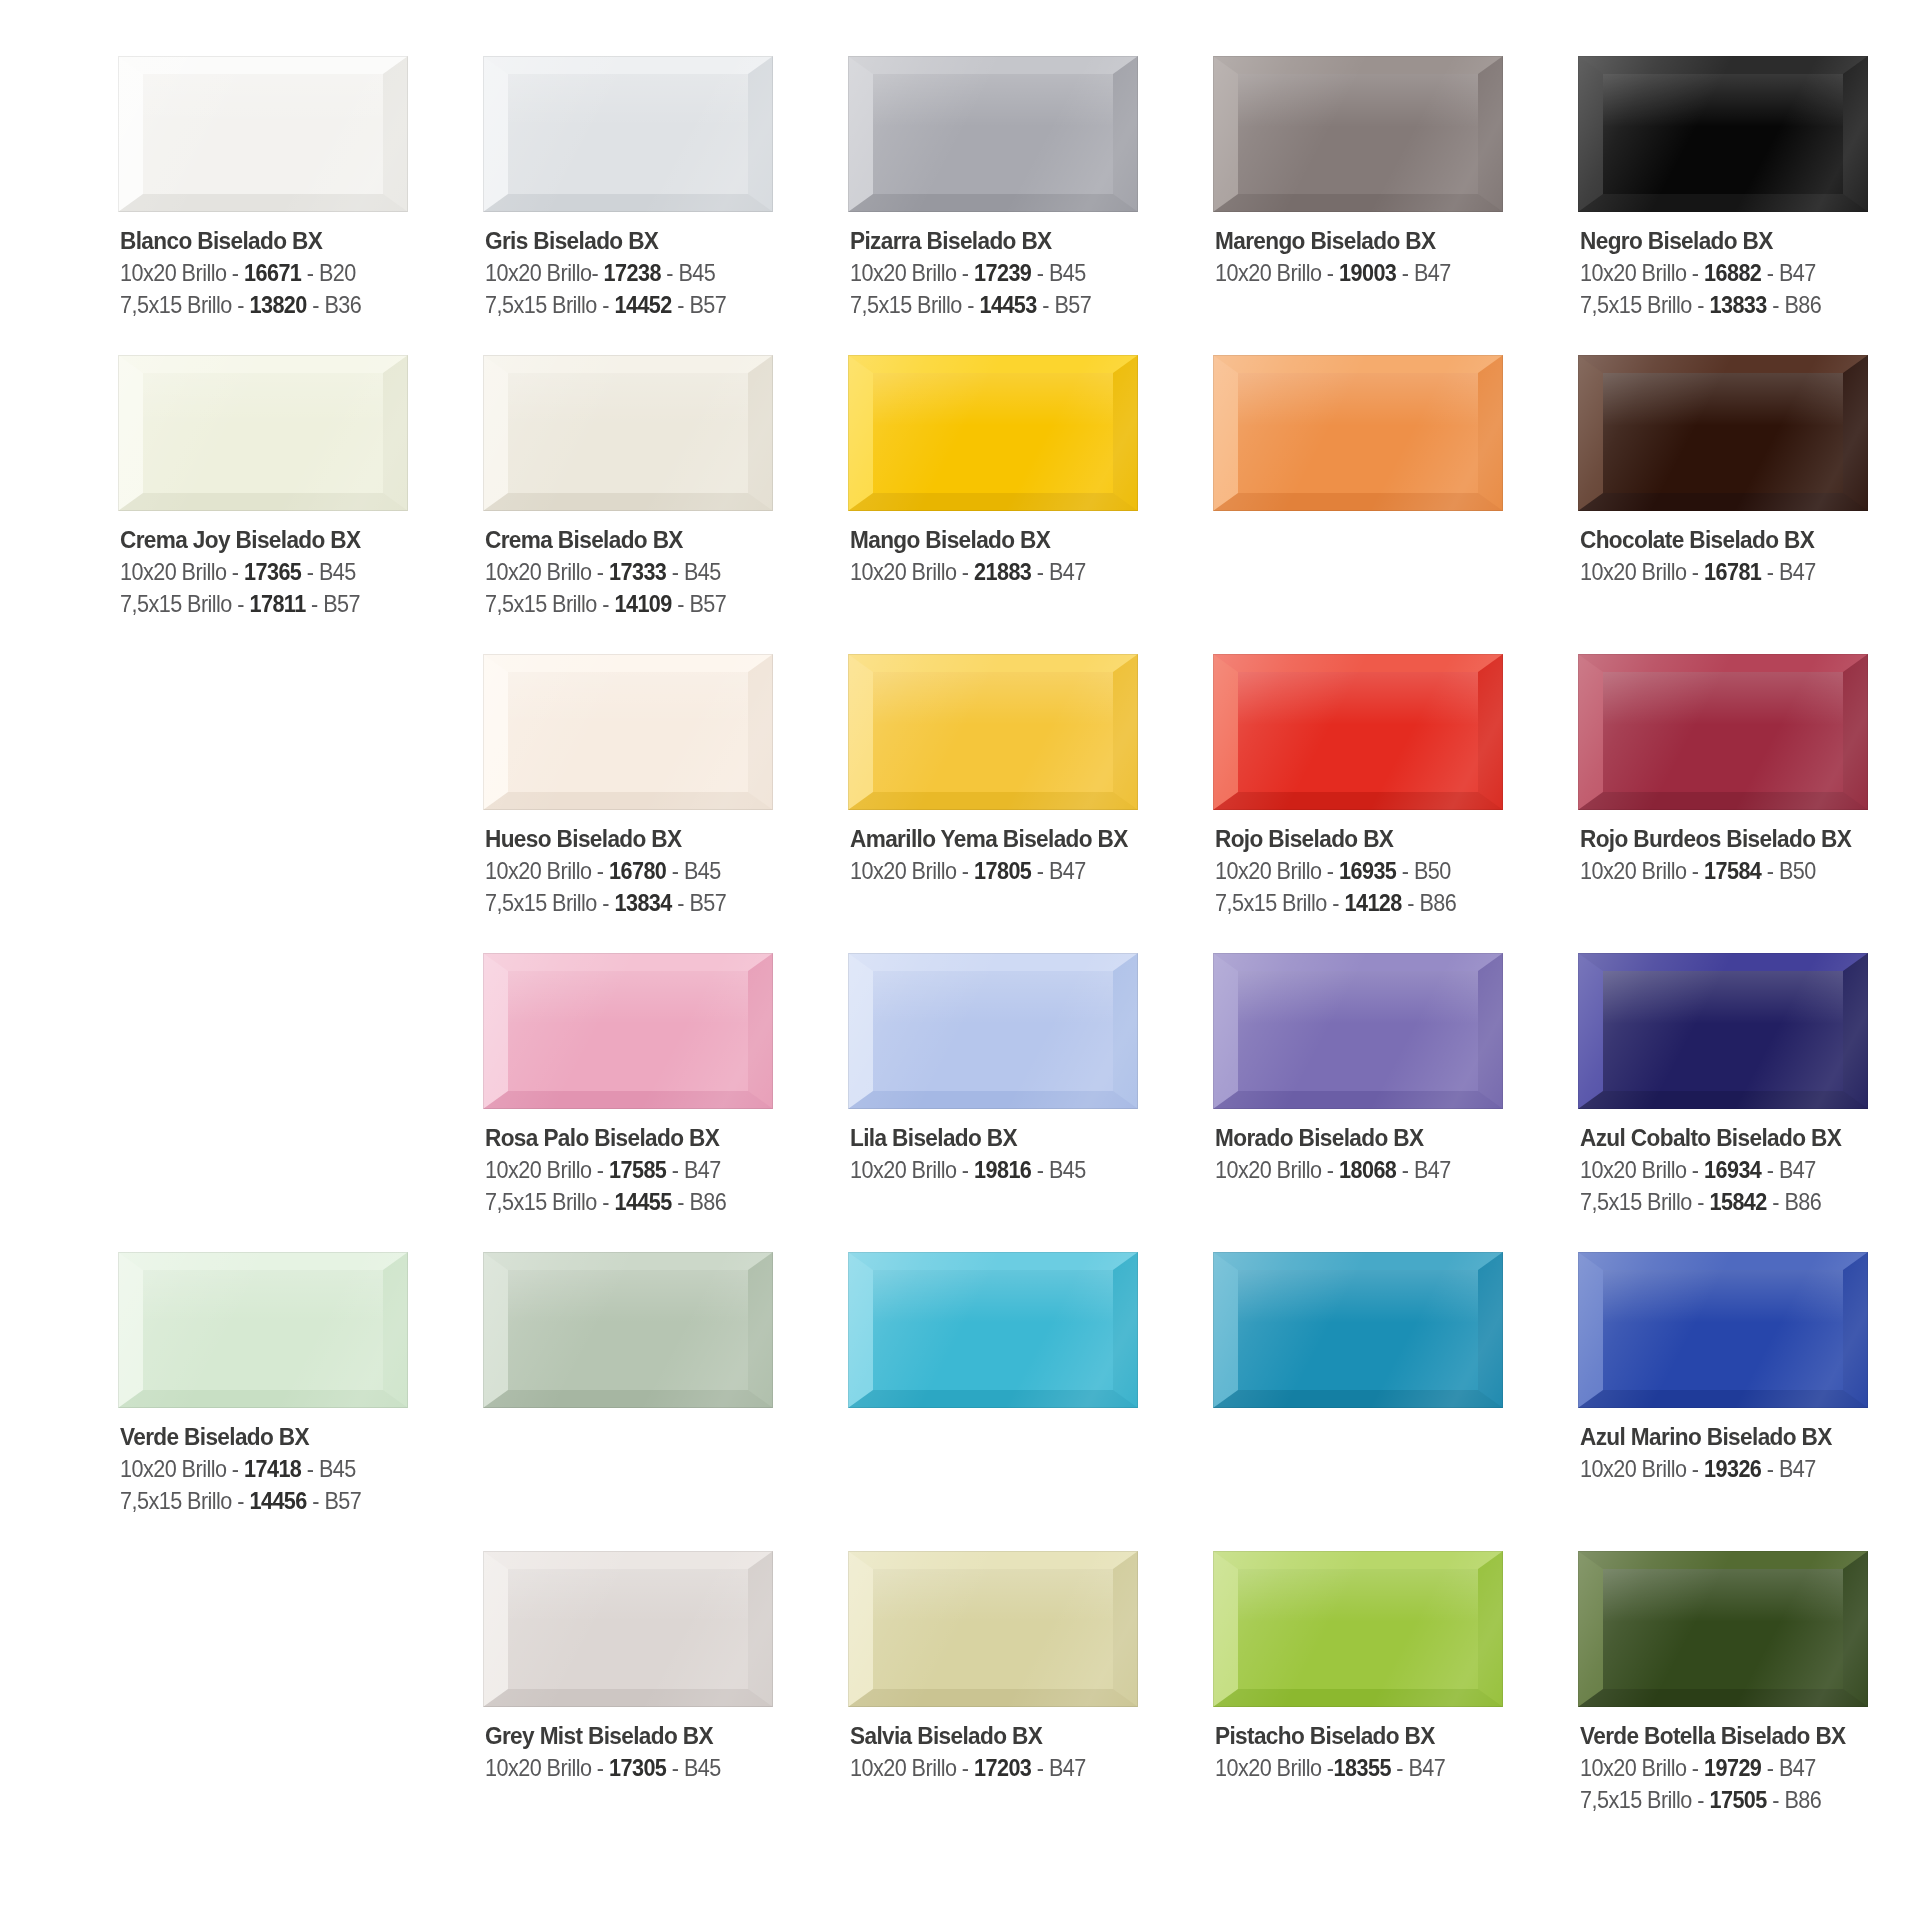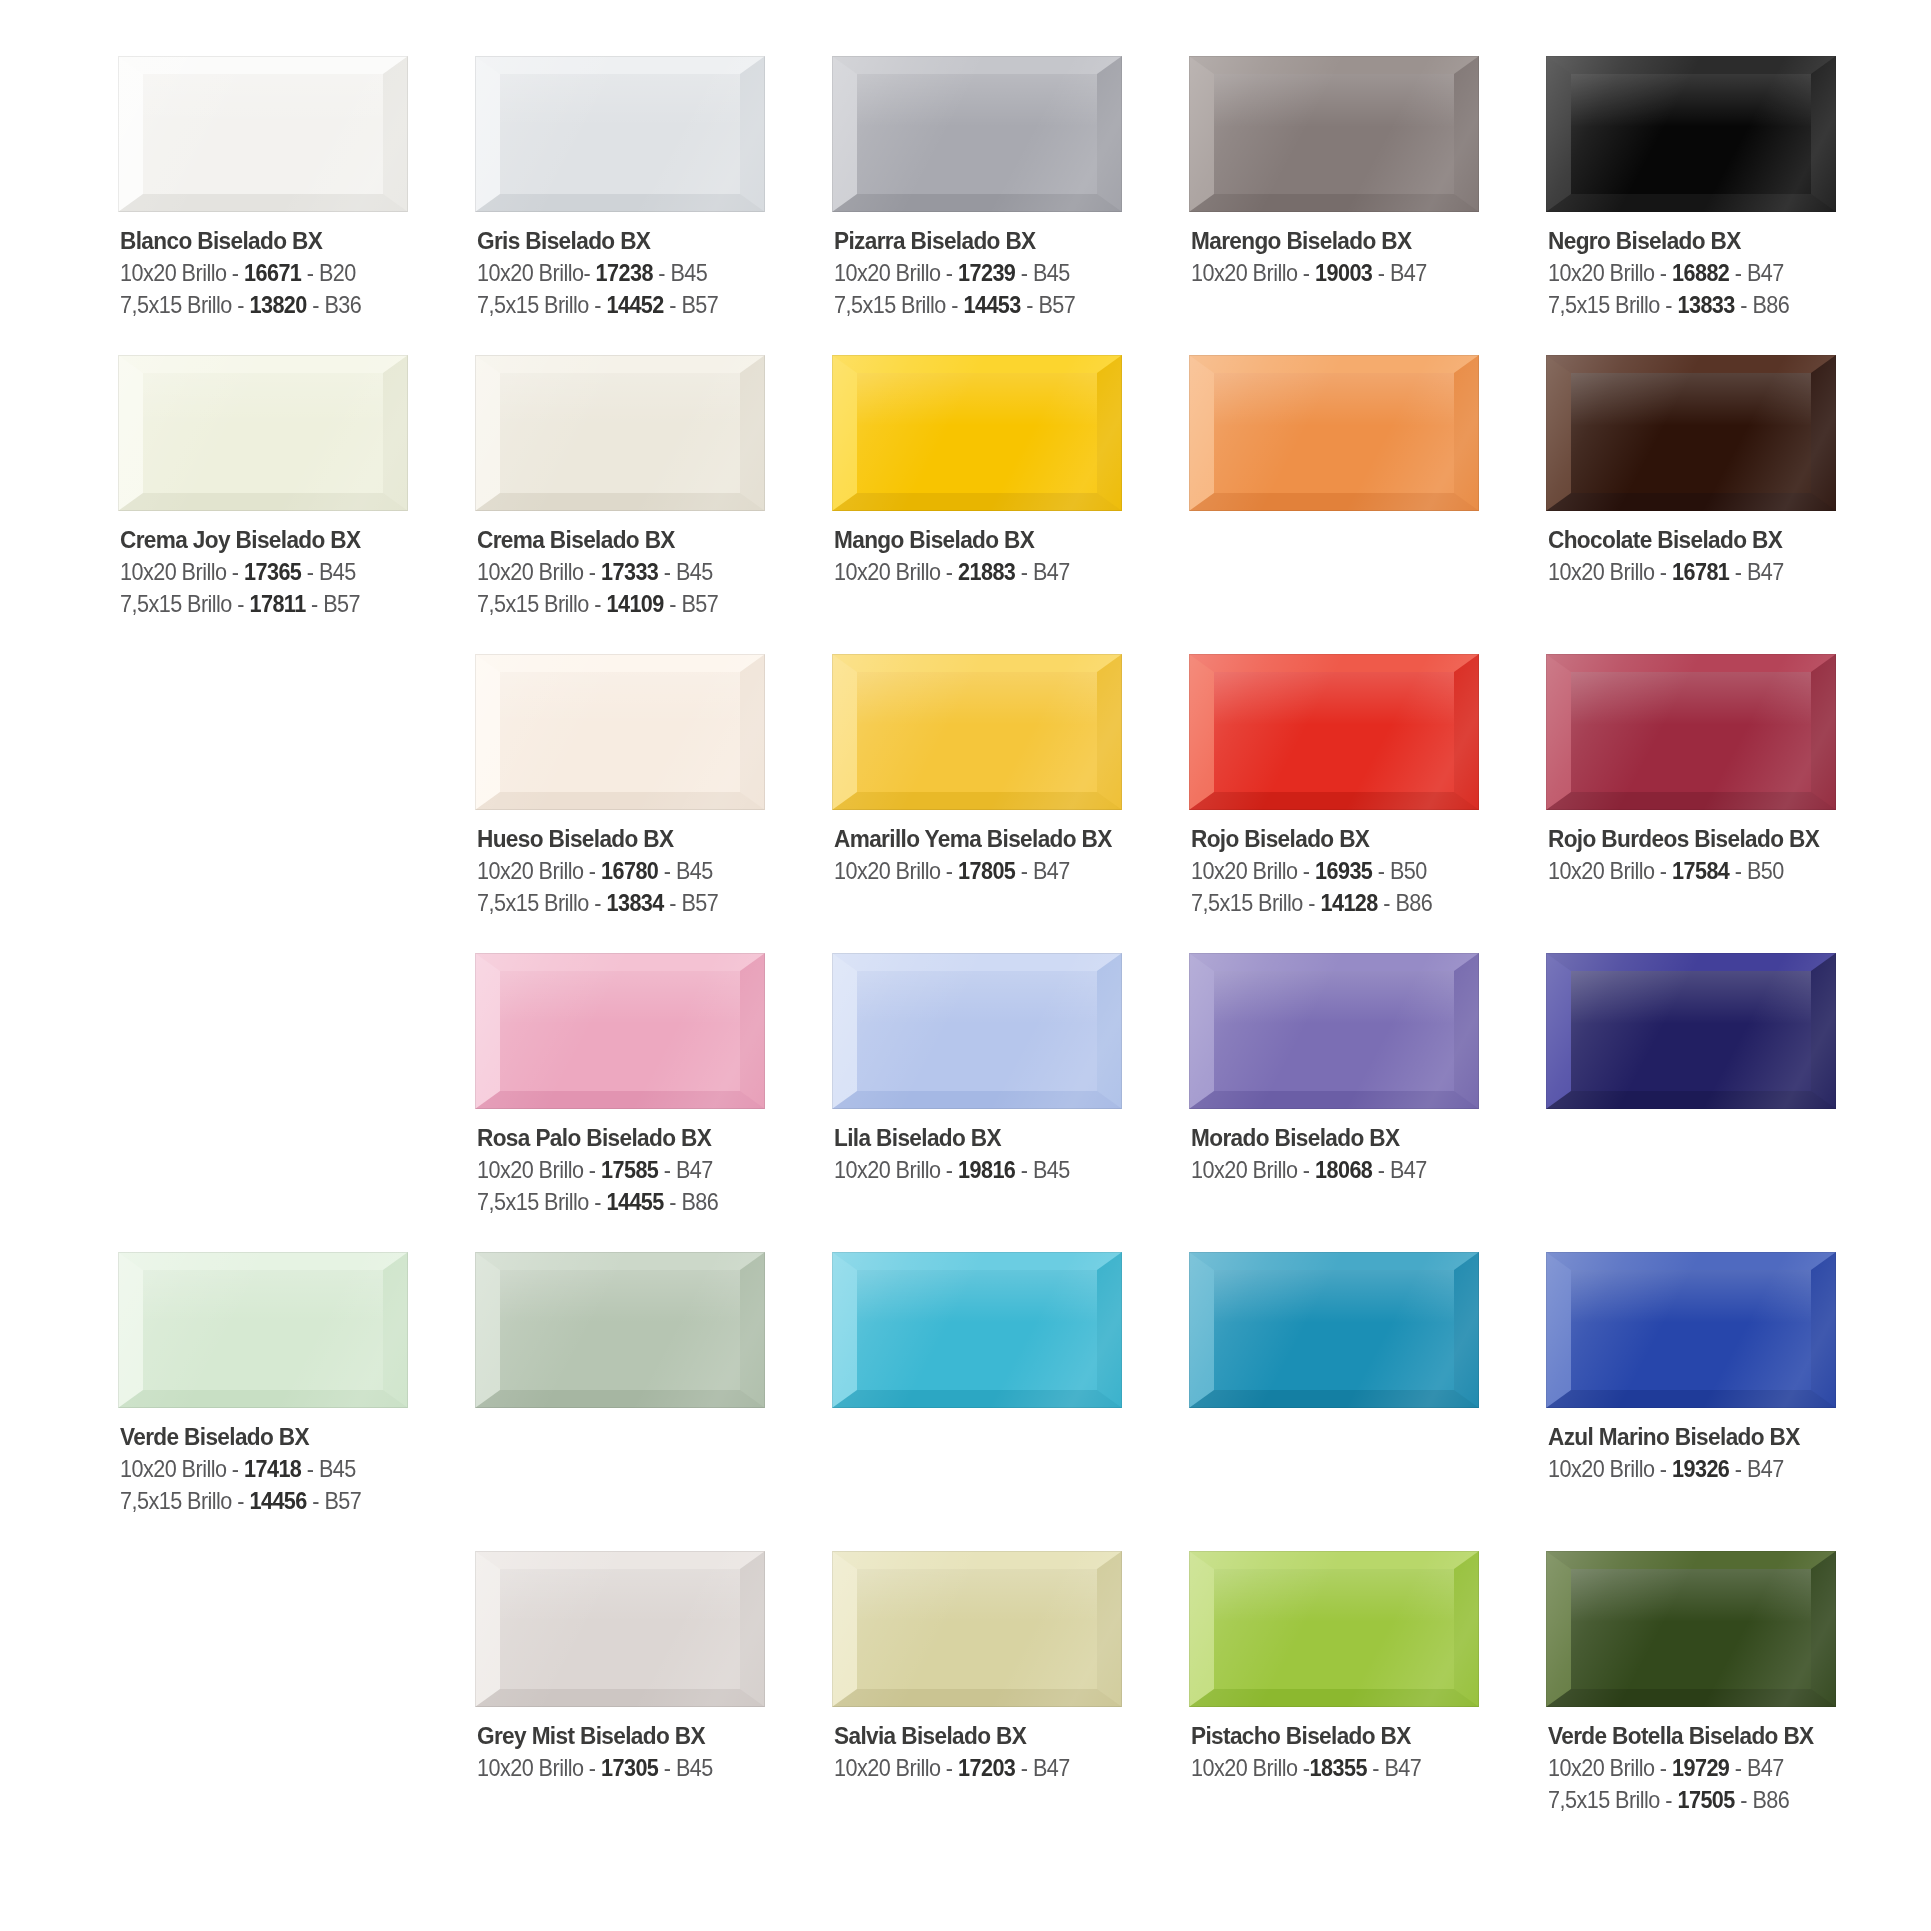--- a/index.html
+++ b/index.html
@@ -18,21 +18,21 @@
     position: relative;
     width: 1931px;
     height: 1931px;
     box-sizing: border-box;
     padding: 56px 87px 0 118px;
   }
 
   .grid {
     display: grid;
     grid-template-columns: repeat(5, 346px);
-    column-gap: 11px;
+    column-gap: 19px;
     grid-auto-rows: 299px;
   }
 
   .cell {
     position: relative;
     width: 346px;
   }
   .cell.empty { visibility: hidden; }
 
   
@@ -369,20 +369,25 @@
       </div>
       <div class="cell">
         <div class="tile-wrap" style="--face: #221f62; --bv-top: #43409a; --bv-bot: #1c1a55; --bv-left: #4a47a3; --bv-right: #1f1d5b;">
           <div class="tile">
             <div class="bevel"></div>
           </div>
           <div class="gloss"></div>
           <div class="gloss2"></div>
           <div class="edge"></div>
         </div>
+        <div class="info">
+          <div class="tname">Azul Cobalto Biselado BX</div>
+          <div class="spec"><span>10x20 Brillo - </span><b>16934</b><span> - B47</span></div>
+          <div class="spec"><span>7,5x15 Brillo - </span><b>15842</b><span> - B86</span></div>
+        </div>
       </div>
       <div class="cell">
         <div class="tile-wrap" style="--face: #d6e9d2; --bv-top: #e6f3e3; --bv-bot: #c8dfc4; --bv-left: #eaf5e7; --bv-right: #cee4ca;">
           <div class="tile">
             <div class="bevel"></div>
           </div>
           <div class="gloss"></div>
           <div class="gloss2"></div>
           <div class="edge"></div>
         </div>

